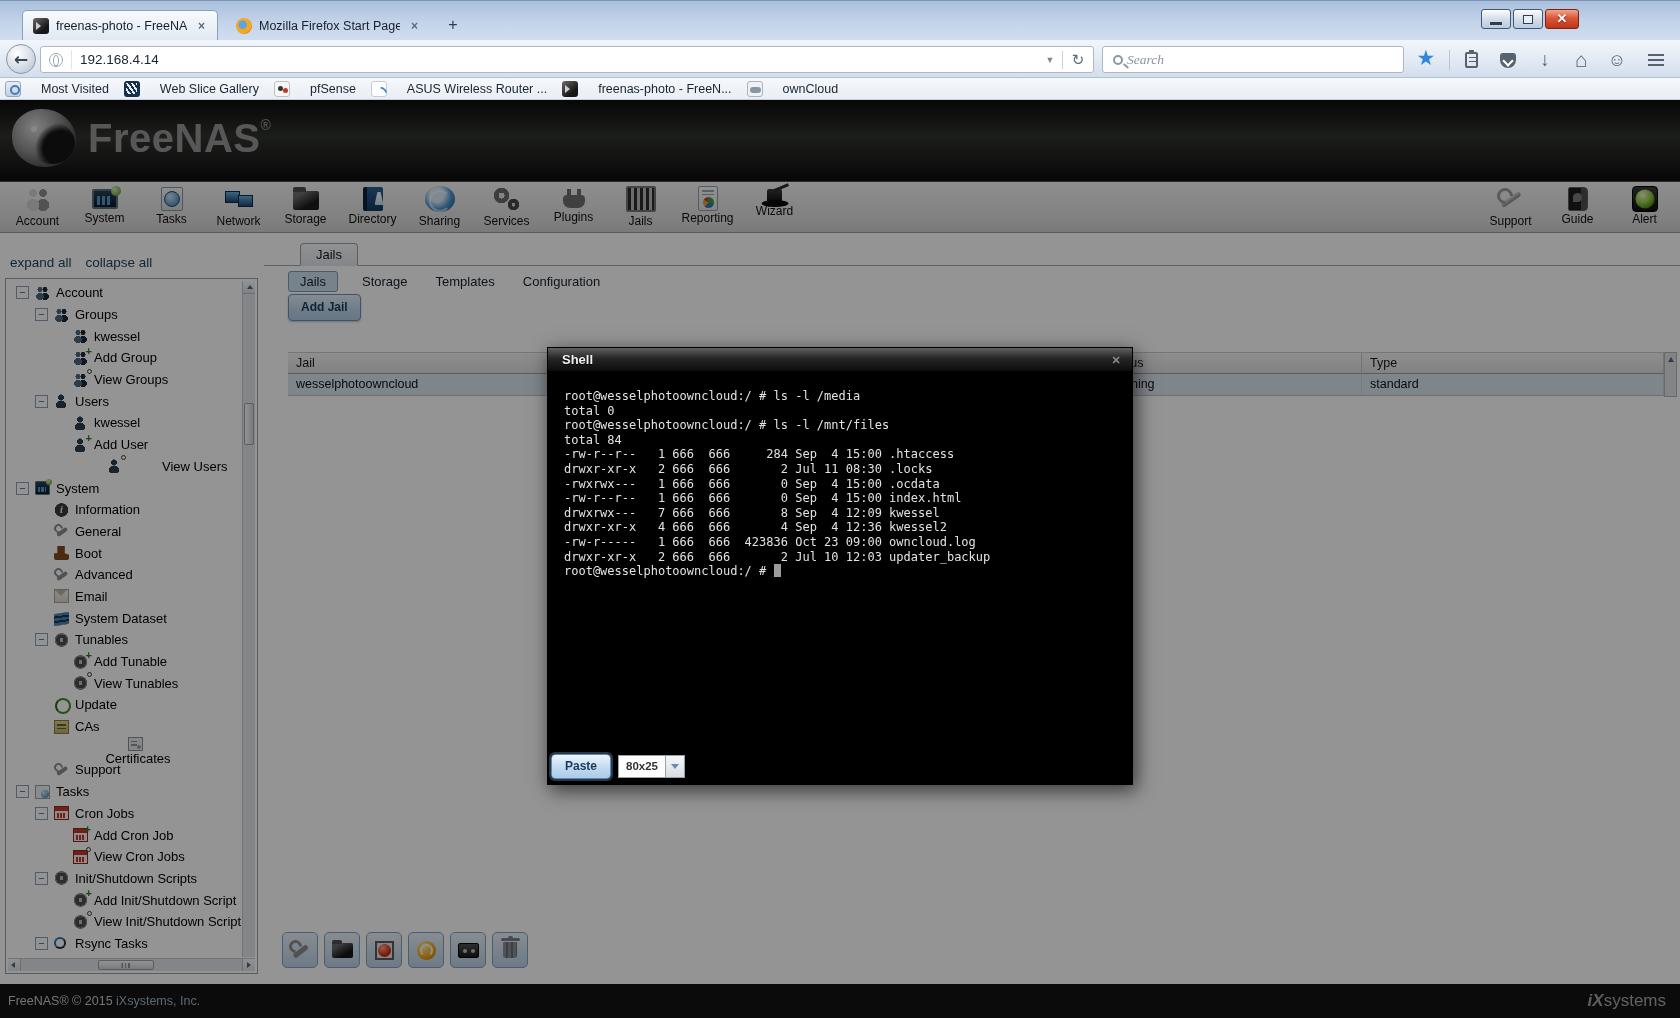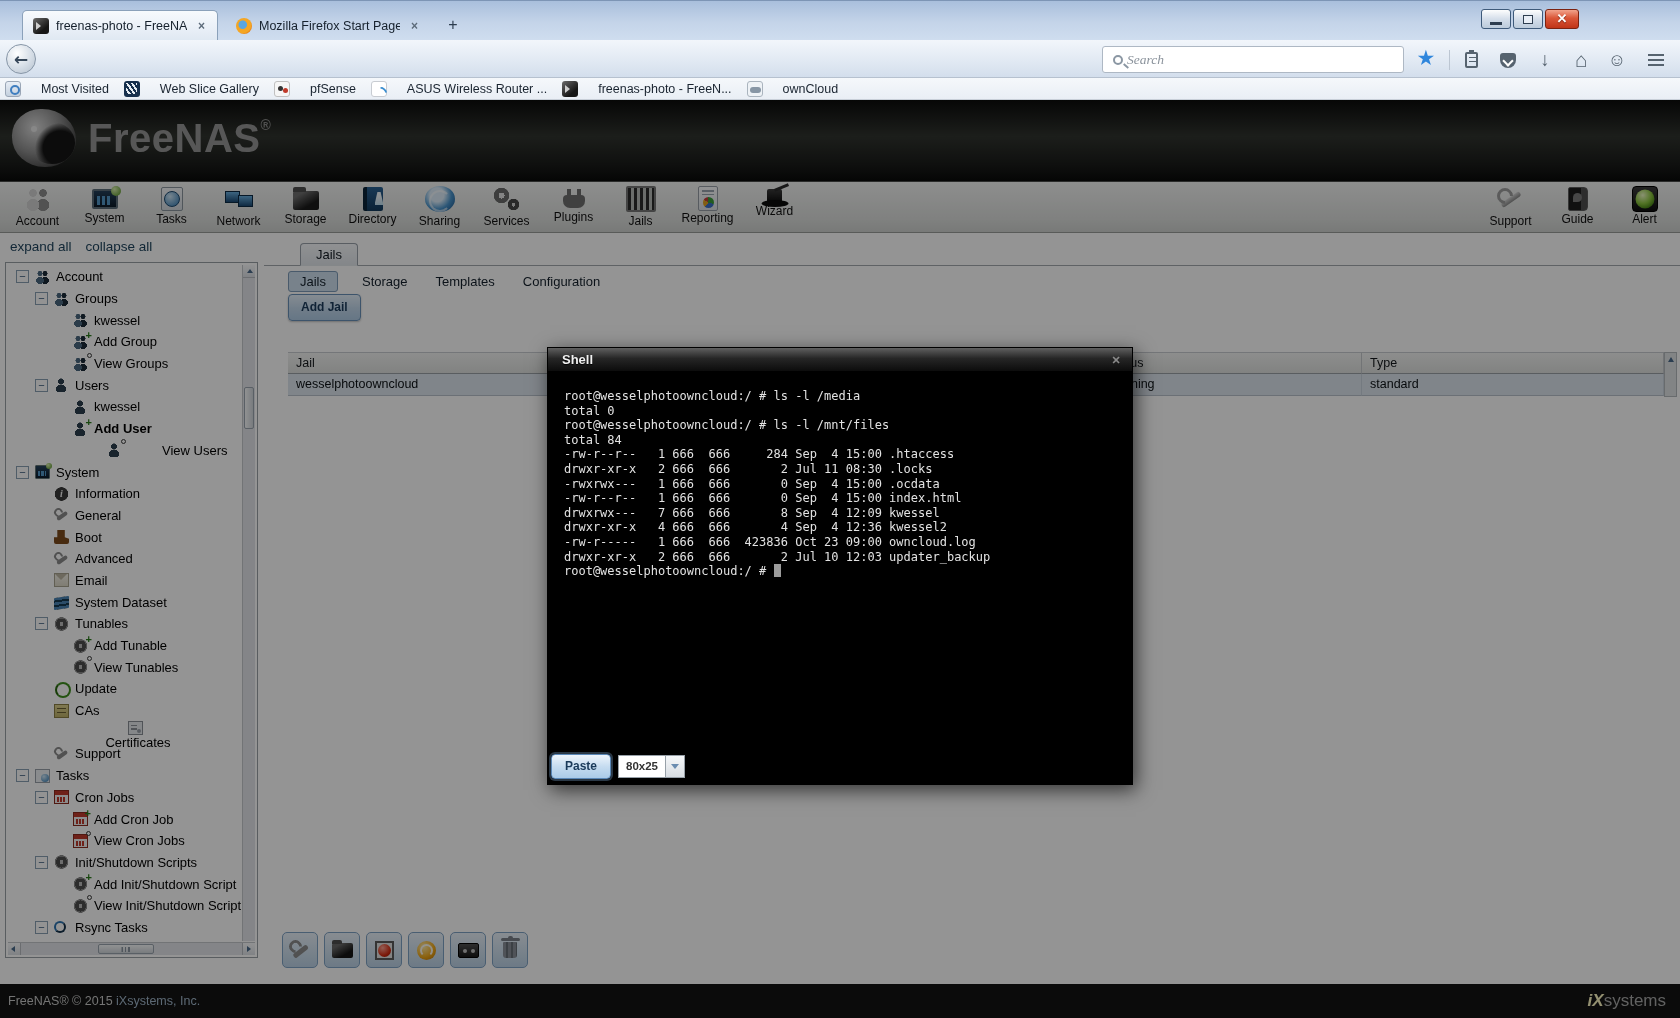--- a/index.html
+++ b/index.html
@@ -145,21 +145,21 @@
   .ic-support-big::after{content:"";position:absolute;left:1px;top:2px;width:10px;height:10px;border-radius:50%;
     border:3px solid #9e9e9e;border-right-color:transparent;transform:rotate(45deg);}
   .ic-guide{width:20px;height:24px;margin:1px auto;background:linear-gradient(90deg,#1c1c1c 68%,#4e4e4e 68%);
     border:1px solid #5e5e5e;border-radius:2px 4px 4px 2px;}
   .ic-guide::after{content:"";position:absolute;left:4px;top:5px;width:9px;height:9px;background:#7a7a7a;border-radius:50% 50% 50% 0;}
   .ic-alert{background:linear-gradient(#3c3c3c,#0e0e0e);border:1px solid #000;border-radius:4px;width:26px;height:26px;margin:0 auto;}
   .ic-alert::after{content:"";position:absolute;left:50%;top:50%;transform:translate(-50%,-50%);width:19px;height:19px;border-radius:50%;
     background:radial-gradient(circle at 38% 30%,#edfac4,#8cc63f 48%,#3c7a0e 82%);}
 
   .fn-body{position:absolute;left:0;top:233px;right:0;bottom:34px;background:#fff;z-index:1;}
-  .sidebar{position:absolute;left:0;top:0;width:264px;bottom:0;background:#fff;padding-left:44px;}
+  .sidebar{position:absolute;left:0;top:16px;width:264px;bottom:0;background:#fff;padding-left:44px;}
   .side-links{position:absolute;left:10px;top:6px;font-size:13.5px;color:#21465f;display:flex;gap:14px;}
   .tree-panel{position:absolute;left:5px;top:29px;width:253px;height:696px;border:1px solid #9aa0a6;background:#fff;}
   .tree{position:absolute;left:2px;top:3px;right:16px;bottom:16px;overflow:hidden;}
   .tree-row{display:flex;align-items:center;height:21.7px;font-size:13px;color:#000;white-space:nowrap;}
   .exp{width:13px;height:13px;flex:none;border:1px solid #8aa0b4;background:#fdfdfd;margin-right:6px;
     color:#3a5a7a;font:11px/11px "Liberation Sans",sans-serif;text-align:center;}
   .exp::before{content:"\2212";}
   .tsp{width:19px;flex:none;}
   .ti{width:15px;height:14px;position:relative;flex:none;margin-right:6px;}
   .t-busts{background:radial-gradient(circle at 5px 3.5px,#4a6880 0 2.4px,transparent 2.7px),
@@ -262,21 +262,21 @@
   .ab-trash{width:14px;height:16px;border-radius:1px 1px 3px 3px;position:relative;
     background:repeating-linear-gradient(90deg,#8a9098 0 3px,#686e76 3px 5px);}
   .ab-trash::before{content:"";position:absolute;left:-2.5px;top:-4px;width:19px;height:3px;background:#7a8088;border-radius:2px;}
   .ab-trash::after{content:"";position:absolute;left:4.5px;top:-6.5px;width:5px;height:2.5px;background:#7a8088;border-radius:2px 2px 0 0;}
 
   .fn-footer{position:absolute;left:0;bottom:0;right:0;height:34px;background:#131413;z-index:1;
     display:flex;align-items:center;justify-content:space-between;padding:0 14px 0 8px;}
   .foot-left{font-size:12.5px;color:#c8c8c8;}
   .foot-left .co{color:#9fb4c8;}
   .brand{font-size:17px;}
-  .brand .ix{color:#fef9c3;font-weight:bold;font-style:italic;}
+  .brand .ix{color:#a3a3a3;font-weight:bold;font-style:italic;}
   .brand .rest{color:#a8a8a8;}
 
   .dim{position:absolute;left:0;top:100px;right:0;bottom:0;background:rgba(0,0,0,0.42);z-index:20;}
 
   
   .shell{position:absolute;left:547px;top:347px;width:586px;height:438px;z-index:40;
     border:1px solid #000;box-shadow:3px 5px 18px rgba(0,0,0,.65);background:#000;}
   .shell-title{height:24px;background:linear-gradient(#606060,#262626 45%,#0c0c0c);
     border-bottom:1px solid #000;position:relative;}
   .shell-title .st{font:bold 13px/24px "Liberation Sans",sans-serif;color:#f0f0f0;padding-left:14px;text-shadow:0 1px 1px #000;}
@@ -414,21 +414,21 @@
             <div class="tree-row" style="padding-left: 27px;">
               <span class="exp"></span>
               <span class="ti t-person"></span>
               <span>Users</span>
             </div>
             <div class="tree-row" style="padding-left: 46px;">
               <span class="tsp"></span>
               <span class="ti t-person"></span>
               <span>kwessel</span>
             </div>
-            <div class="tree-row" style="padding-left: 46px; font-weight: bold;">
+            <div class="tree-row" style="padding-left: 46px;">
               <span class="tsp"></span>
               <span class="ti t-person">
                 <i class="ov ov-plus"></i>
               </span>
               <span>Add User</span>
             </div>
             <div class="tree-row" style="padding-left: 46px; gap: 34px;">
               <span class="tsp"></span>
               <span class="ti t-person">
                 <i class="ov ov-view"></i>
@@ -673,20 +673,27 @@
             <span class="glyph-min"></span>
           </div>
         <div class="winbtn">
             <span class="glyph-restore"></span>
           </div>
         <div class="winbtn close">✕</div>
       </div>
     </div>
     <div class="navbar">
       <div class="backbtn">←</div>
+      <div class="urlfield">
+        <span class="globe"></span>
+        <span class="urltext">192.168.4.14</span>
+        <span class="url-dd">▼</span>
+        <span class="url-sep"></span>
+        <span class="reload">↻</span>
+      </div>
       <div class="searchfield">
         <span class="mag"></span>
         <span class="searchph">Search</span>
       </div>
       <div class="star">★</div>
       <div class="nav-sep"></div>
       <div class="chromeic" style="left:1458px">
           <span class="ic-clipboard"></span>
         </div>
       <div class="chromeic" style="left:1495px">

